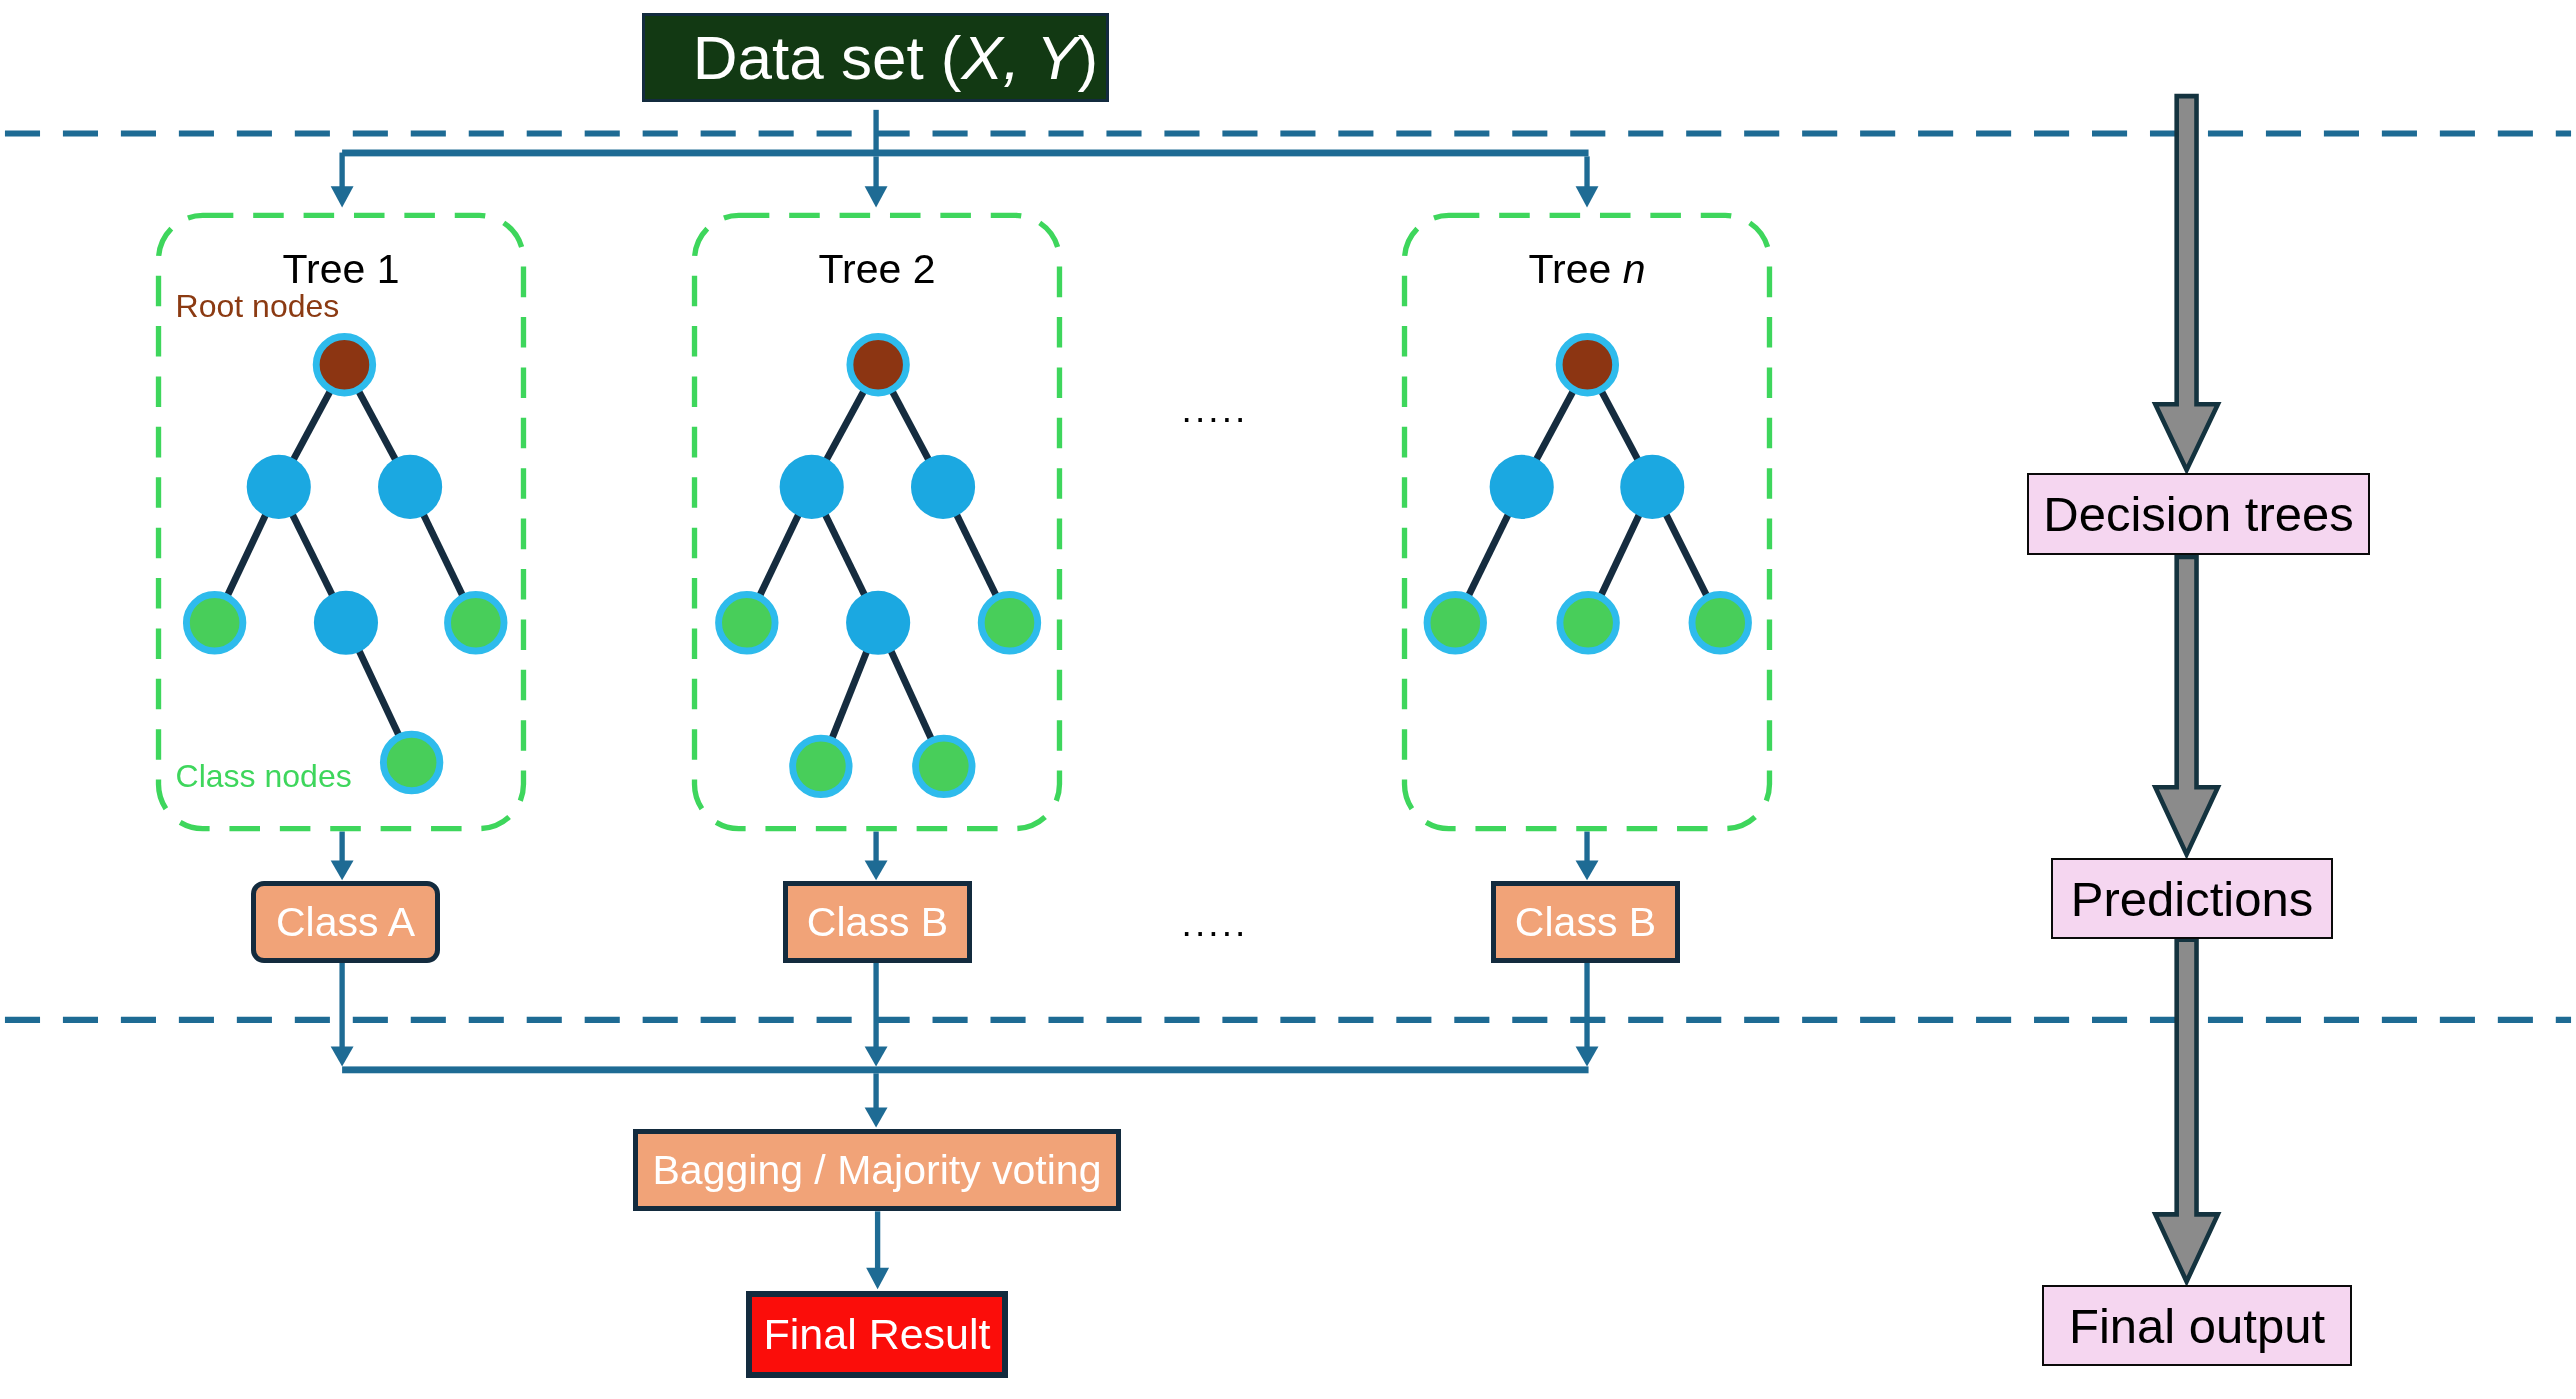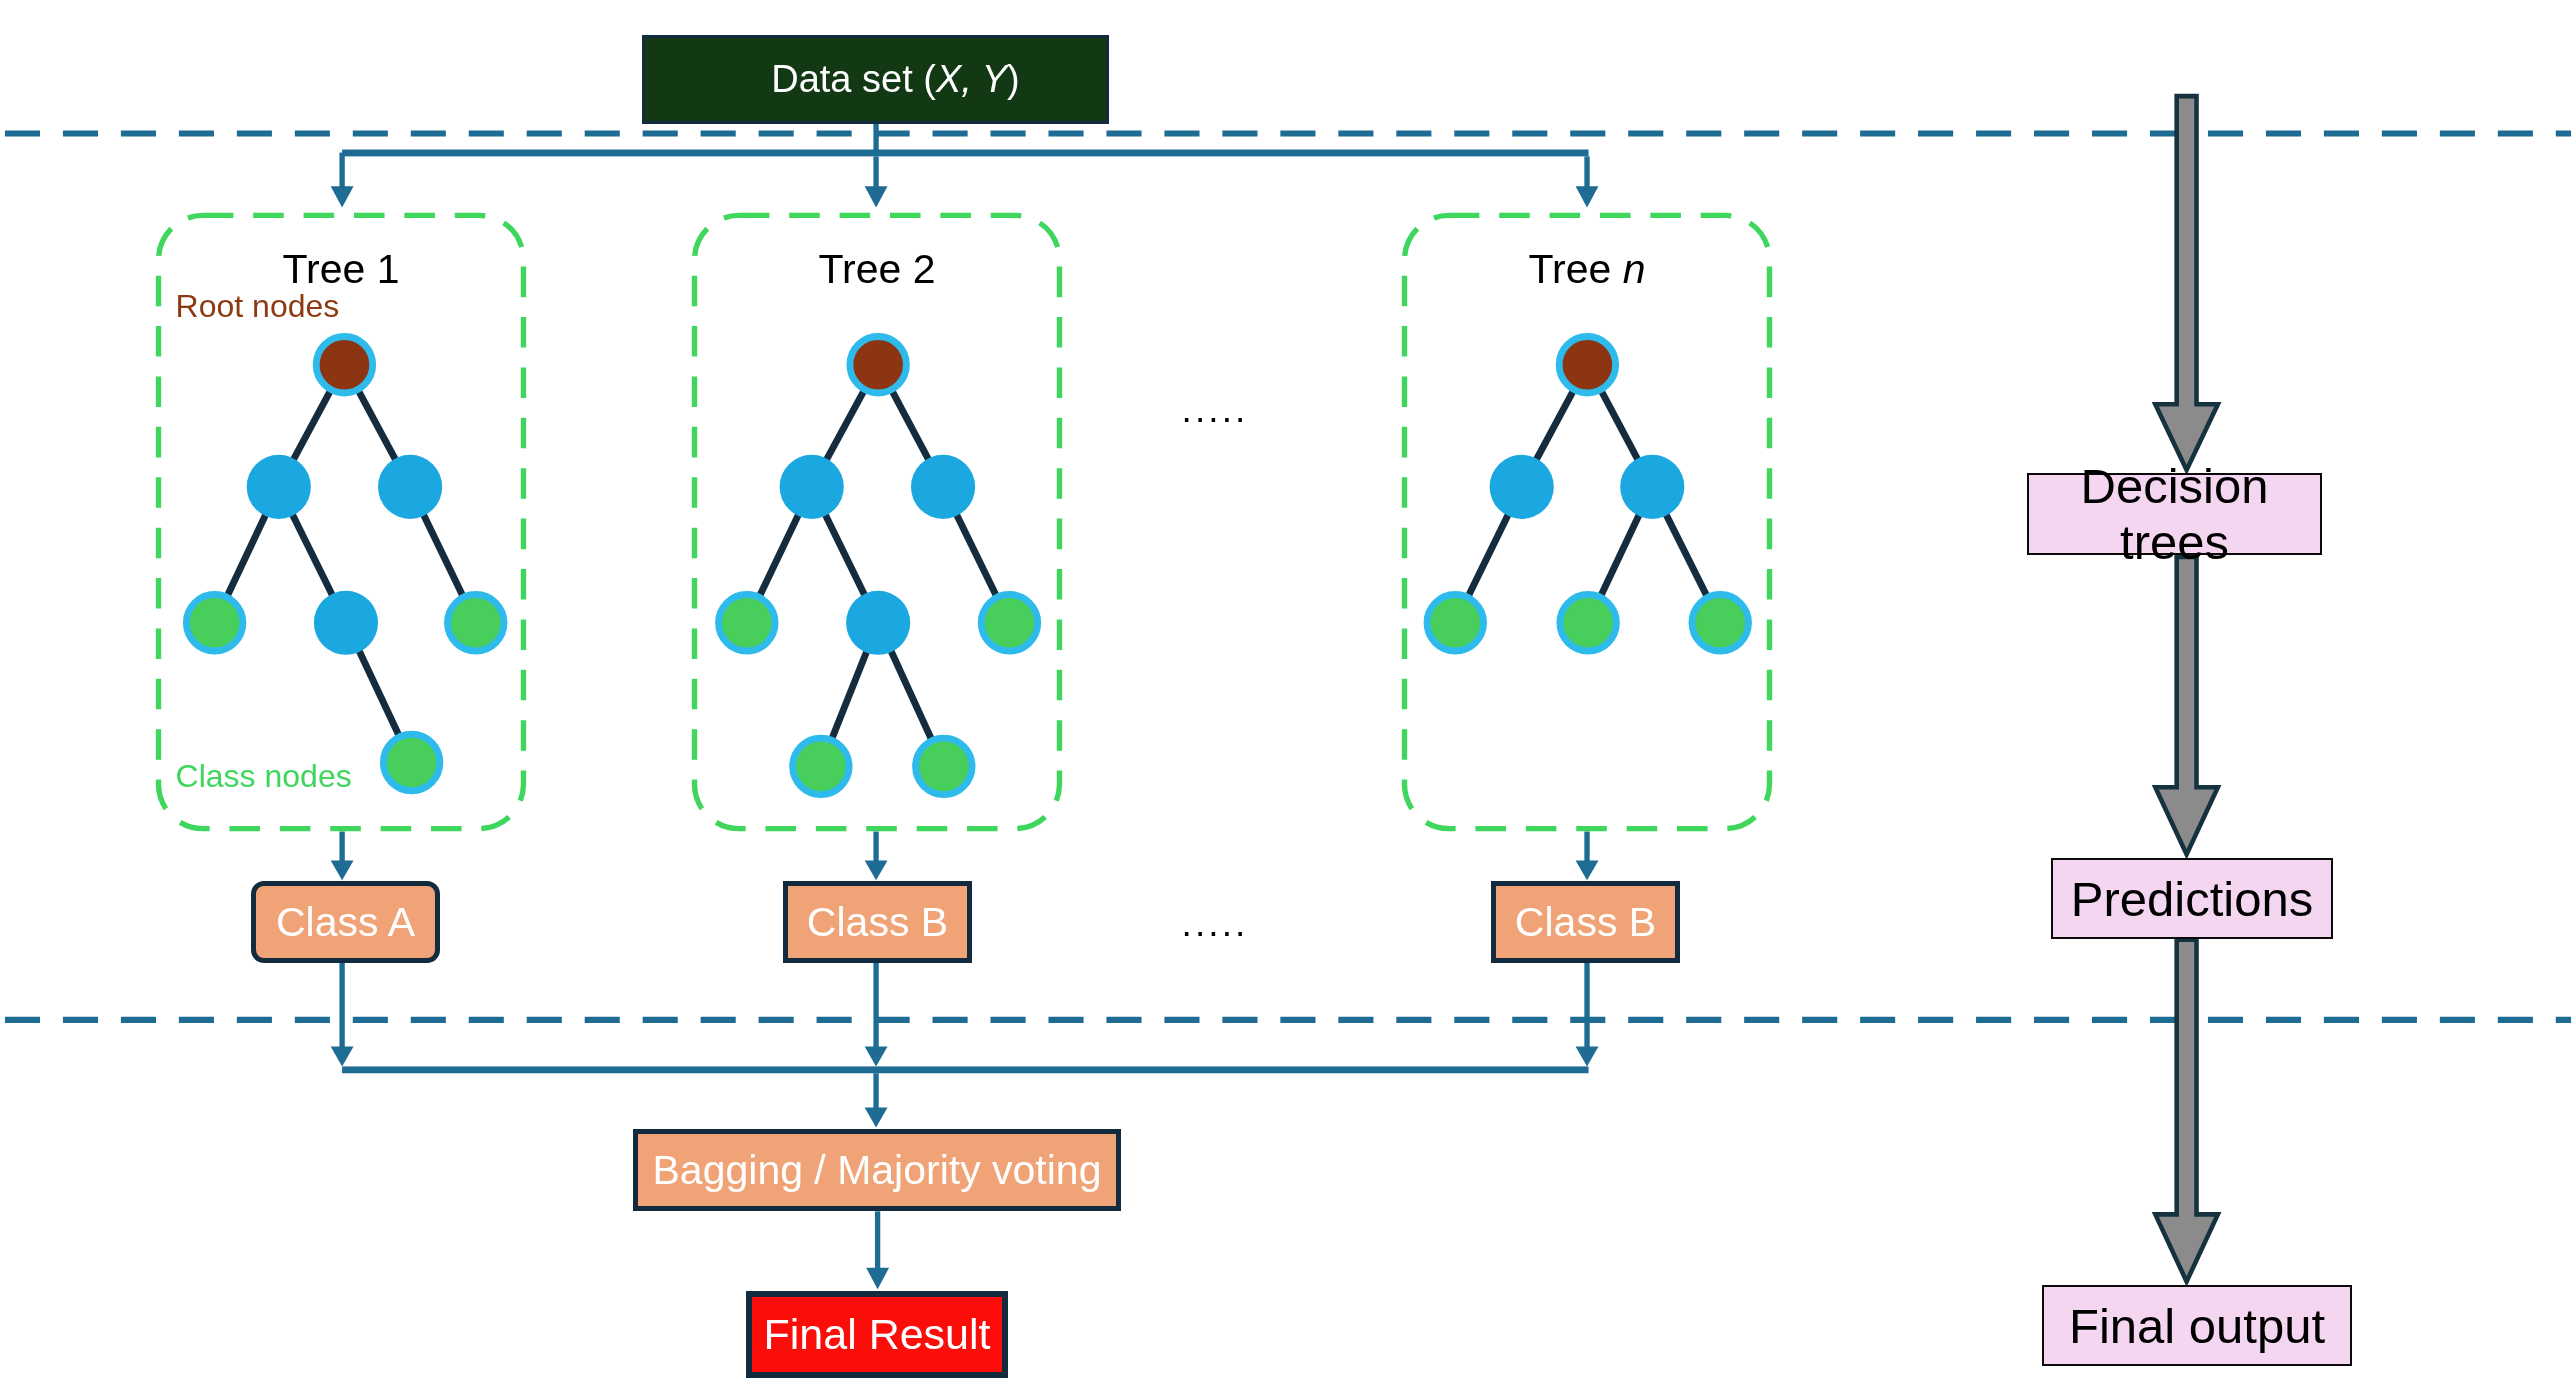--- a/index.html
+++ b/index.html
@@ -12,22 +12,22 @@
   .tl{stroke:var(--teal);stroke-width:7;}
   .tf{fill:var(--teal);}
   .gray-arrow{fill:var(--arrow-gray);stroke:var(--arrow-outline);stroke-width:6;stroke-linejoin:miter;}
   .tree-border{fill:none;stroke:var(--tree-green);stroke-width:7;stroke-dasharray:40 26;}
   .edge{stroke:var(--edge);stroke-width:9;}
   .node-internal{fill:var(--node-blue);}
   .node-root{fill:var(--root-brown);stroke:var(--ring-cyan);stroke-width:9;}
   .node-leaf{fill:var(--leaf-green);stroke:var(--ring-cyan);stroke-width:9;}
 
   .box{position:absolute;box-sizing:border-box;display:flex;align-items:center;justify-content:center;text-align:center;}
-  .dataset{left:642px;top:35px;width:467px;height:89px;background:var(--dataset-green);
-           border:3.8px solid var(--navy);color:var(--text-white);font-size:38px;padding-left:40px;}
+  .dataset{left:642px;top:13px;width:467px;height:89px;background:var(--dataset-green);
+           border:3.8px solid var(--navy);color:var(--text-white);font-size:62px;padding-left:40px;}
   .dataset .it{font-style:italic;}
 
   .tree{position:absolute;top:212px;width:372px;height:620px;}
   .tree1{left:155px;} .tree2{left:691px;} .tree3{left:1401px;}
   .tree svg{position:absolute;left:0;top:0;}
   .tree-title{position:absolute;left:0;right:0;top:34px;text-align:center;font-size:41px;color:var(--text-black);}
   .tree-title .it{font-style:italic;}
   .root-label{position:absolute;left:20.6px;top:76px;font-size:32px;color:var(--label-brown);}
   .leaf-label{position:absolute;left:20.6px;top:546px;font-size:32px;color:var(--tree-green);}
 
@@ -39,21 +39,21 @@
         font-size:37px;letter-spacing:3.1px;color:var(--text-black);}
   .dots1{top:372px;} .dots2{top:886px;}
 
   .bagging{left:633px;top:1129px;width:488px;height:82px;background:var(--salmon);
            border:5.3px solid var(--navy);color:var(--text-white);font-size:41px;}
   .final{left:746px;top:1291px;width:262px;height:87px;background:var(--result-red);
          border:6.1px solid var(--navy);color:var(--text-white);font-size:43px;}
 
   .pipe{background:var(--pink);border:2.3px solid var(--pink-border);color:var(--text-black);font-size:49px;}
   .pipe1{left:2019px;top:15.3px;width:343px;height:79px;}
-  .pipe2{left:2027px;top:473px;width:295px;height:82px;}
+  .pipe2{left:2027px;top:473px;width:343px;height:82px;}
   .pipe3{left:2051px;top:858px;width:282px;height:81px;}
   .pipe4{left:2042px;top:1285px;width:310px;height:81px;}
 </style>
 </head>
 <body>
 
 <div class="canvas">
 
   <svg class="overlay" viewBox="0 0 3376 1834">
     <g>

